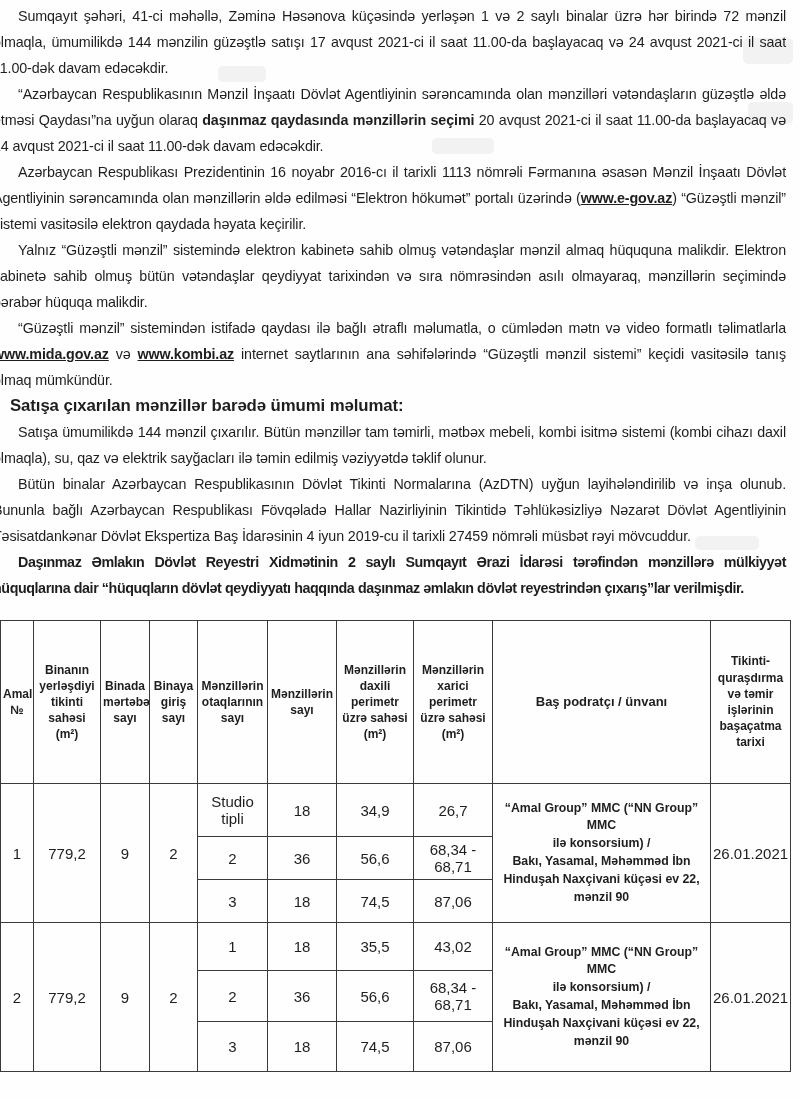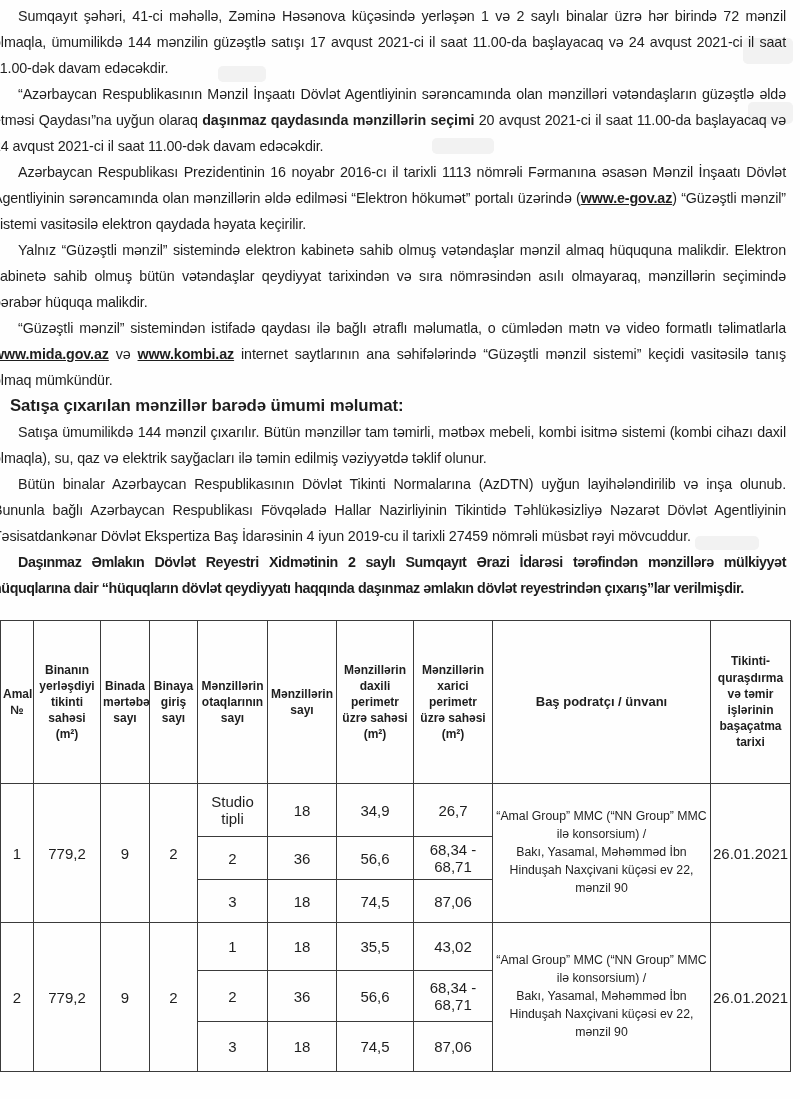--- a/index.html
+++ b/index.html
@@ -25,21 +25,21 @@
   table.apt {
     position:absolute; left:0; top:620px; width:790px;
     border-collapse:collapse; table-layout:fixed;
   }
   table.apt th, table.apt td {
     border:1.5px solid #3a3a3a; text-align:center; vertical-align:middle;
     white-space:pre-line; padding:2px; overflow:hidden;
   }
   table.apt th { font-size:12px; font-weight:bold; line-height:1.35; }
   table.apt td { font-size:15px; }
-  table.apt td.podratci { font-size:12.3px; line-height:1.45; }
+  table.apt td.podratci { font-size:12.3px; line-height:1.45;font-weight:bold; }
   .artifact { position:absolute; border-radius:5px; opacity:0.55; }
 </style>
 </head>
 <body>
 
 <div class="doc">
 
   <div id="artifacts">
       <div class="artifact" style="left: 218px; top: 66px; width: 48px; height: 16px; background: rgb(232, 232, 232);"></div>
       <div class="artifact" style="left: 743px; top: 38px; width: 50px; height: 26px; background: rgb(232, 232, 232);"></div>

